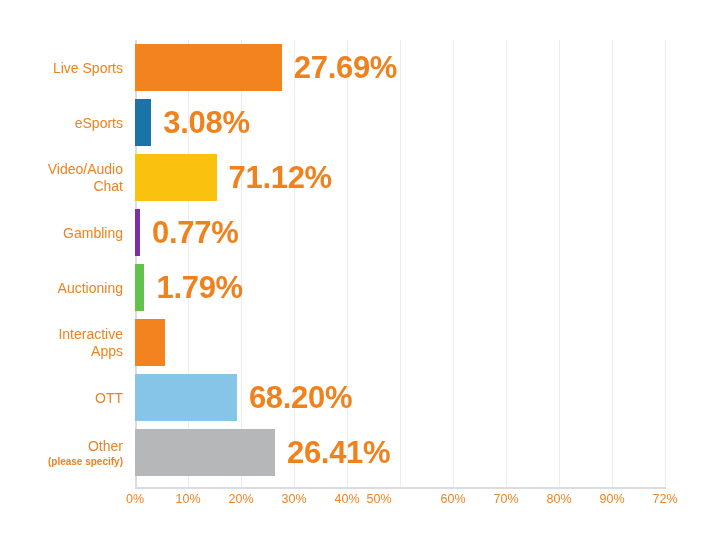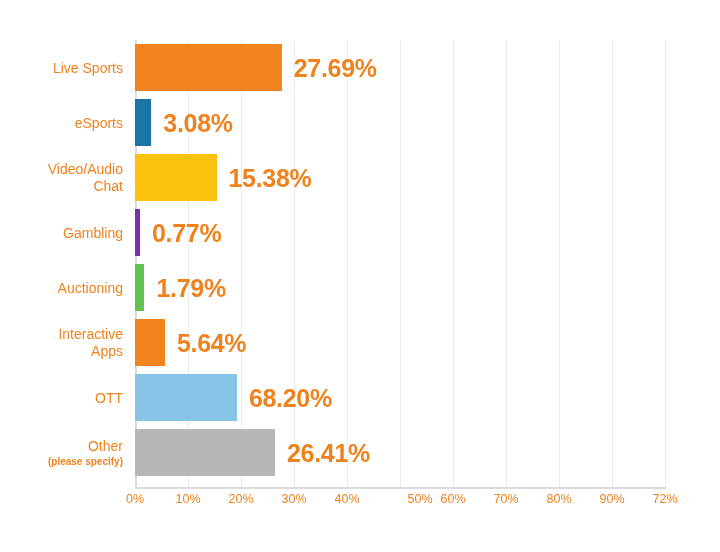--- a/index.html
+++ b/index.html
@@ -85,21 +85,21 @@
     position: absolute;
     left: 0;
     top: 0;
     height: 47px;
   }
   .bar-value {
     position: absolute;
     top: 50%;
     transform: translateY(-50%);
     color: #F0821E;
-    font-size: 25px;
+    font-size: 31px;
     font-weight: bold;
     letter-spacing: -0.3px;
     white-space: nowrap;
   }
 
   
   .xtick {
     position: absolute;
     top: 492px;
     color: #F0821E;
@@ -141,42 +141,41 @@
         <div class="row-label">eSports</div>
         <div class="bar-track">
           <div class="bar" title="eSports 3.08%" style="width: 16.324px; background: rgb(27, 116, 168);"></div>
           <div class="bar-value" style="left: 28.324px;">3.08%</div>
         </div>
       </div>
       <div class="row" style="top: 150px;">
         <div class="row-label"><span>Video/Audio</span><span class="" style="display: block;">Chat</span></div>
         <div class="bar-track">
           <div class="bar" title="Video/Audio Chat 15.38%" style="width: 81.514px; background: rgb(250, 193, 14);"></div>
-          <div class="bar-value" style="left: 93.514px;">15.38%</div>
+          <div class="bar-value" style="left: 93.514px;">71.12%</div>
         </div>
       </div>
       <div class="row" style="top: 205px;">
         <div class="row-label">Gambling</div>
         <div class="bar-track">
           <div class="bar" title="Gambling 0.77%" style="width: 5px; background: rgb(123, 47, 168);"></div>
           <div class="bar-value" style="left: 17px;">0.77%</div>
         </div>
       </div>
       <div class="row" style="top: 260px;">
         <div class="row-label">Auctioning</div>
         <div class="bar-track">
           <div class="bar" title="Auctioning 1.79%" style="width: 9.487px; background: rgb(99, 194, 77);"></div>
           <div class="bar-value" style="left: 21.487px;">1.79%</div>
         </div>
       </div>
       <div class="row" style="top: 315px;">
         <div class="row-label"><span>Interactive</span><span class="" style="display: block;">Apps</span></div>
         <div class="bar-track">
           <div class="bar" title="Interactive Apps 5.64%" style="width: 29.892px; background: rgb(242, 131, 31);"></div>
-          <div class="bar-value" style="left: 41.892px;">5.64%</div>
         </div>
       </div>
       <div class="row" style="top: 370px;">
         <div class="row-label">OTT</div>
         <div class="bar-track">
           <div class="bar" title="OTT 19.23%" style="width: 101.919px; background: rgb(134, 197, 232);"></div>
           <div class="bar-value" style="left: 113.919px;">68.20%</div>
         </div>
       </div>
       <div class="row" style="top: 425px;">
@@ -187,21 +186,21 @@
         </div>
       </div>
     </div>
 
   <div id="xticks-layer">
       <div class="xtick" style="left: 135px;">0%</div>
       <div class="xtick" style="left: 188px;">10%</div>
       <div class="xtick" style="left: 241px;">20%</div>
       <div class="xtick" style="left: 294px;">30%</div>
       <div class="xtick" style="left: 347px;">40%</div>
-      <div class="xtick" style="left: 420px; text-align: center;">50%</div>
+      <div class="xtick" style="left: 379px; text-align: center;">50%</div>
       <div class="xtick" style="left: 453px; text-align: right;">60%</div>
       <div class="xtick" style="left: 506px;">70%</div>
       <div class="xtick" style="left: 559px;">80%</div>
       <div class="xtick" style="left: 612px;">90%</div>
       <div class="xtick" style="left: 665px;">72%</div>
     </div>
 
 </div>
 
 </body></html>

